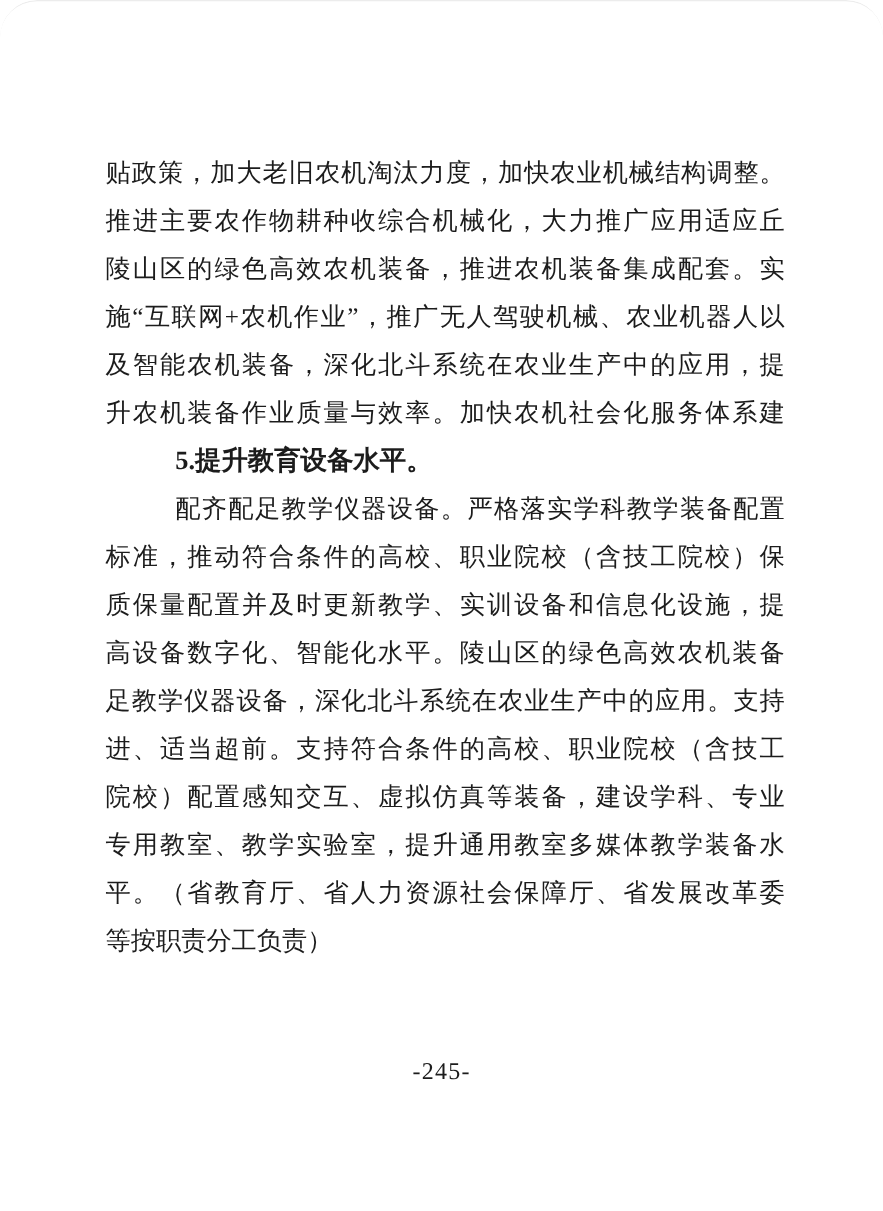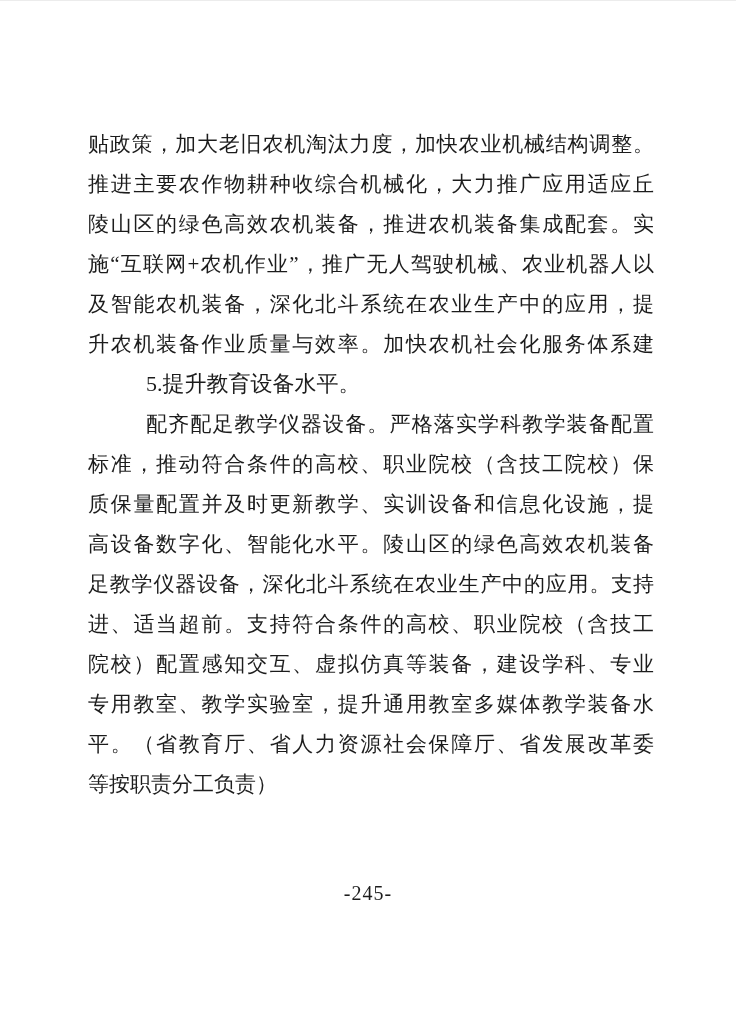--- a/index.html
+++ b/index.html
@@ -1,15 +1,15 @@
 <!DOCTYPE html>
 <html><head>
 <meta charset="utf-8">
 <style>
-  * { margin: 0; padding: 0; box-sizing: border-box; }
+  * { margin: 0; padding: 0; box-sizing: border-box; border-radius: 31px; }
   html, body {
     width: 736px;
     height: 1009px;
     background: #ffffff;
     font-family: "Liberation Serif", "DejaVu Serif", serif;
   }
   .page {
     position: relative;
     width: 736px;
     height: 1009px;
@@ -32,21 +32,21 @@
     text-align-last: justify;
     color: #1c1c1c;
   }
   .line.last {
     text-align-last: left;
   }
   .para.body-indent .line.first {
     text-indent: 58px;
   }
   .para.heading .line {
-    font-weight: normal;
+    font-weight: bold;
     font-size: 22px;
     text-indent: 58px;
     text-align: right;
     text-align-last: left;
   }
   .page-number {
     position: absolute;
     top: 880px;
     left: 0;
     width: 736px;

